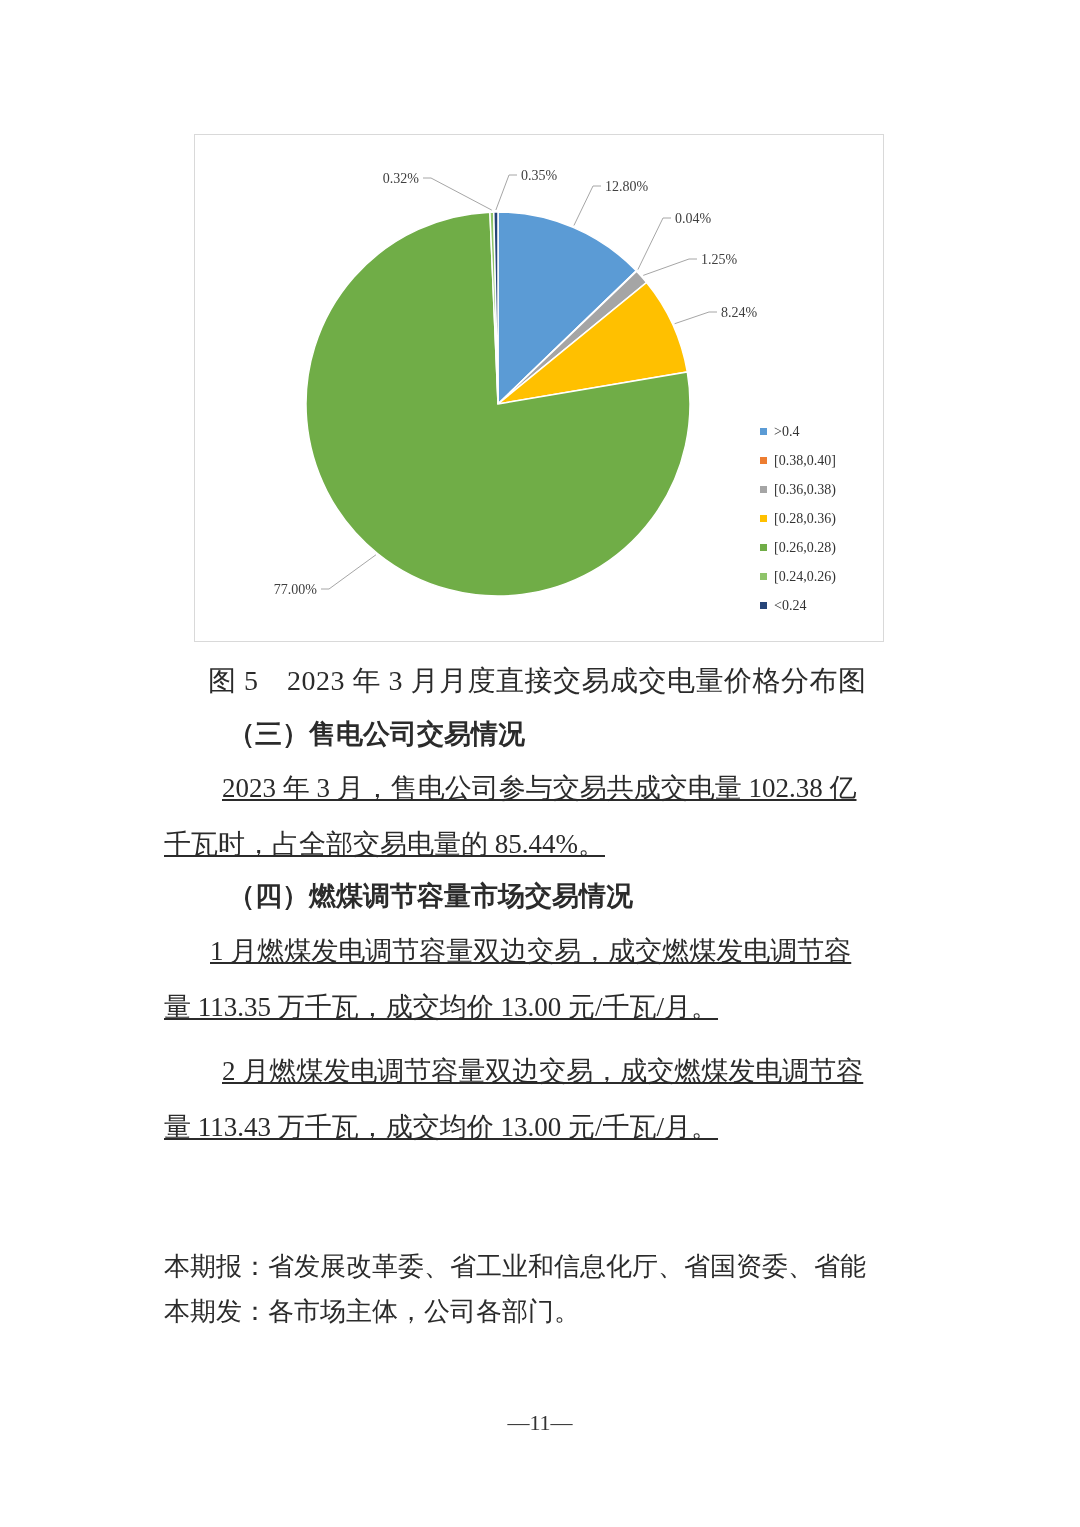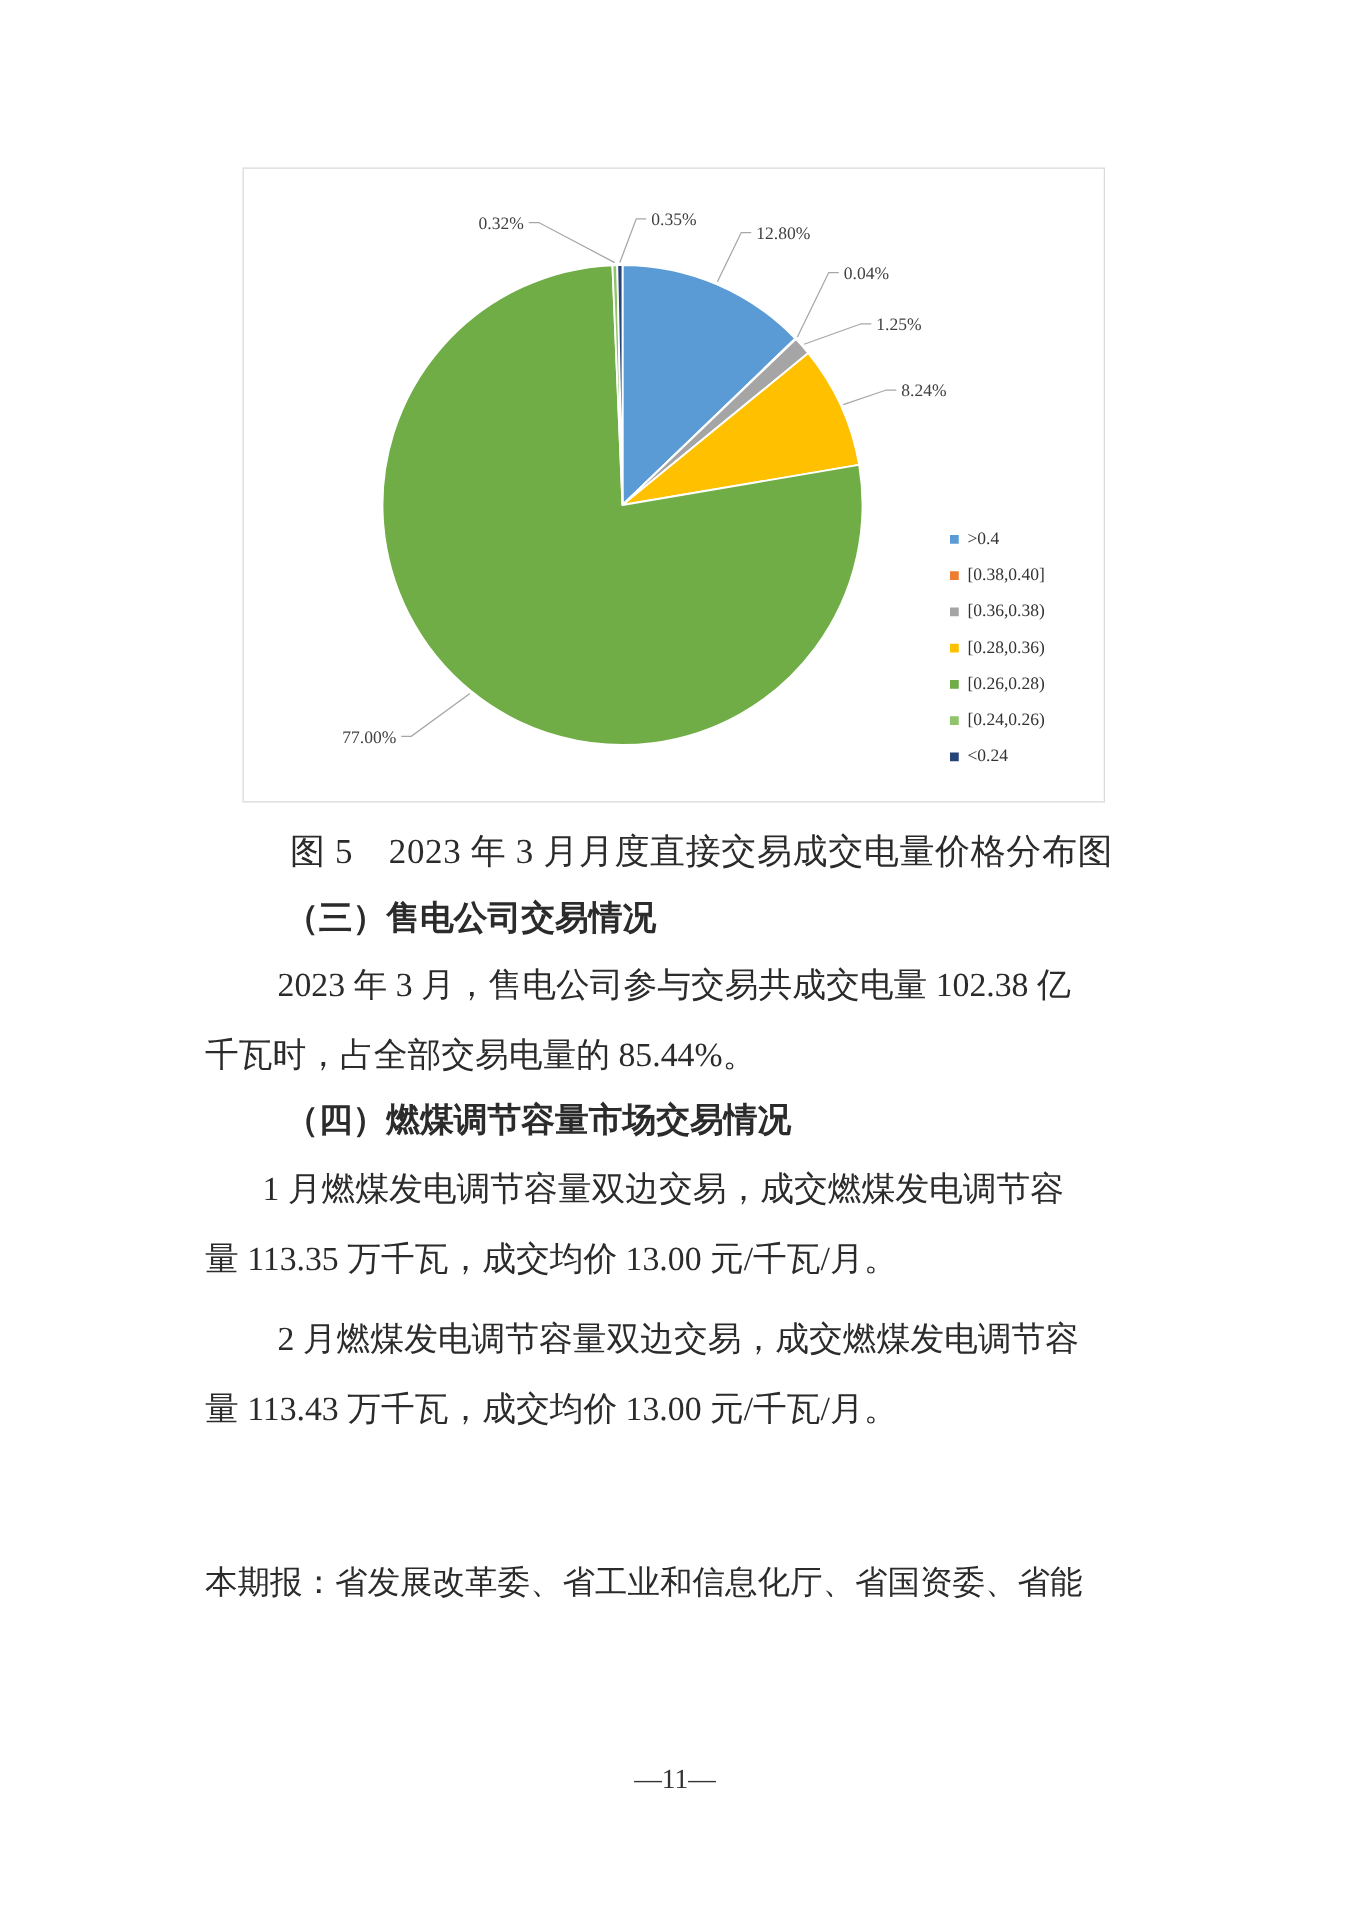--- a/index.html
+++ b/index.html
@@ -4,25 +4,25 @@
 <style>
   html, body { margin: 0; padding: 0; background: #ffffff; }
   body { width: 1080px; height: 1527px; position: relative; overflow: hidden;
          font-family: "Liberation Serif", "DejaVu Serif", serif; color: #222; }
   .chart-frame { position: absolute; left: 194px; top: 134px; width: 690px; height: 508px;
                  border: 1px solid #d9d9d9; box-sizing: border-box; background: #fff; }
   .chart-svg { position: absolute; left: 0; top: 0; }
   .legend { position: absolute; left: 565px; top: 282px; }
   .legend-item { display: flex; align-items: center; height: 29px; font-size: 14px; font-weight: normal; color: #333; }
   .legend-swatch { width: 7px; height: 7px; margin-right: 7px; display: inline-block; }
-  .caption { position: absolute; left: 208px; top: 662px; font-size: 28px; letter-spacing: 0.5px; color: #2b2b2b; white-space: nowrap; margin-left: 24px; }
+  .caption { position: absolute; left: 208px; top: 662px; font-size: 28px; letter-spacing: 0.5px; color: #2b2b2b; white-space: nowrap; }
   .heading { position: absolute; font-size: 27px; font-weight: bold; color: #2b2b2b; white-space: nowrap;
              font-family: "DejaVu Sans", sans-serif; }
   .para { position: absolute; left: 164px; width: 756px; font-size: 27px; color: #2b2b2b; }
-  .line { position: absolute; white-space: nowrap; }
+  .line { position: absolute; white-space: nowrap; text-decoration: underline; }
   .footer-block { position: absolute; left: 164px; top: 1244px; font-size: 26px; color: #2b2b2b; line-height: 45px;
                   font-family: "DejaVu Sans", sans-serif; }
   .page-number { position: absolute; left: 0; width: 1080px; top: 1410px; text-align: center; font-size: 22px; color: #333; }
 </style>
 </head>
 <body>
 
 <div class="chart-frame">
   <svg class="chart-svg" id="pie-svg" width="690" height="508">
       <path d="M303,269 L303,77 A192,192 0 0 1 441.2993327784782,135.81856528394147 Z" fill="#5b9bd5" stroke="#ffffff" stroke-width="1.5"></path>
@@ -92,15 +92,16 @@
   <div class="line" style="left:46px; top:0;">1 月燃煤发电调节容量双边交易，成交燃煤发电调节容</div>
   <div class="line" style="left:0; top:56px;">量 113.35 万千瓦，成交均价 13.00 元/千瓦/月。</div>
 </div>
 <div class="para" style="top:1053px;">
   <div class="line" style="left:58px; top:0;">2 月燃煤发电调节容量双边交易，成交燃煤发电调节容</div>
   <div class="line" style="left:0; top:56px;text-align:right;">量 113.43 万千瓦，成交均价 13.00 元/千瓦/月。</div>
 </div>
 
 <div class="footer-block">
   <div>本期报：省发展改革委、省工业和信息化厅、省国资委、省能</div>
+  <div>本期发：各市场主体，公司各部门。</div>
 </div>
 
 <div class="page-number">—11—</div>
 
 </body></html>

